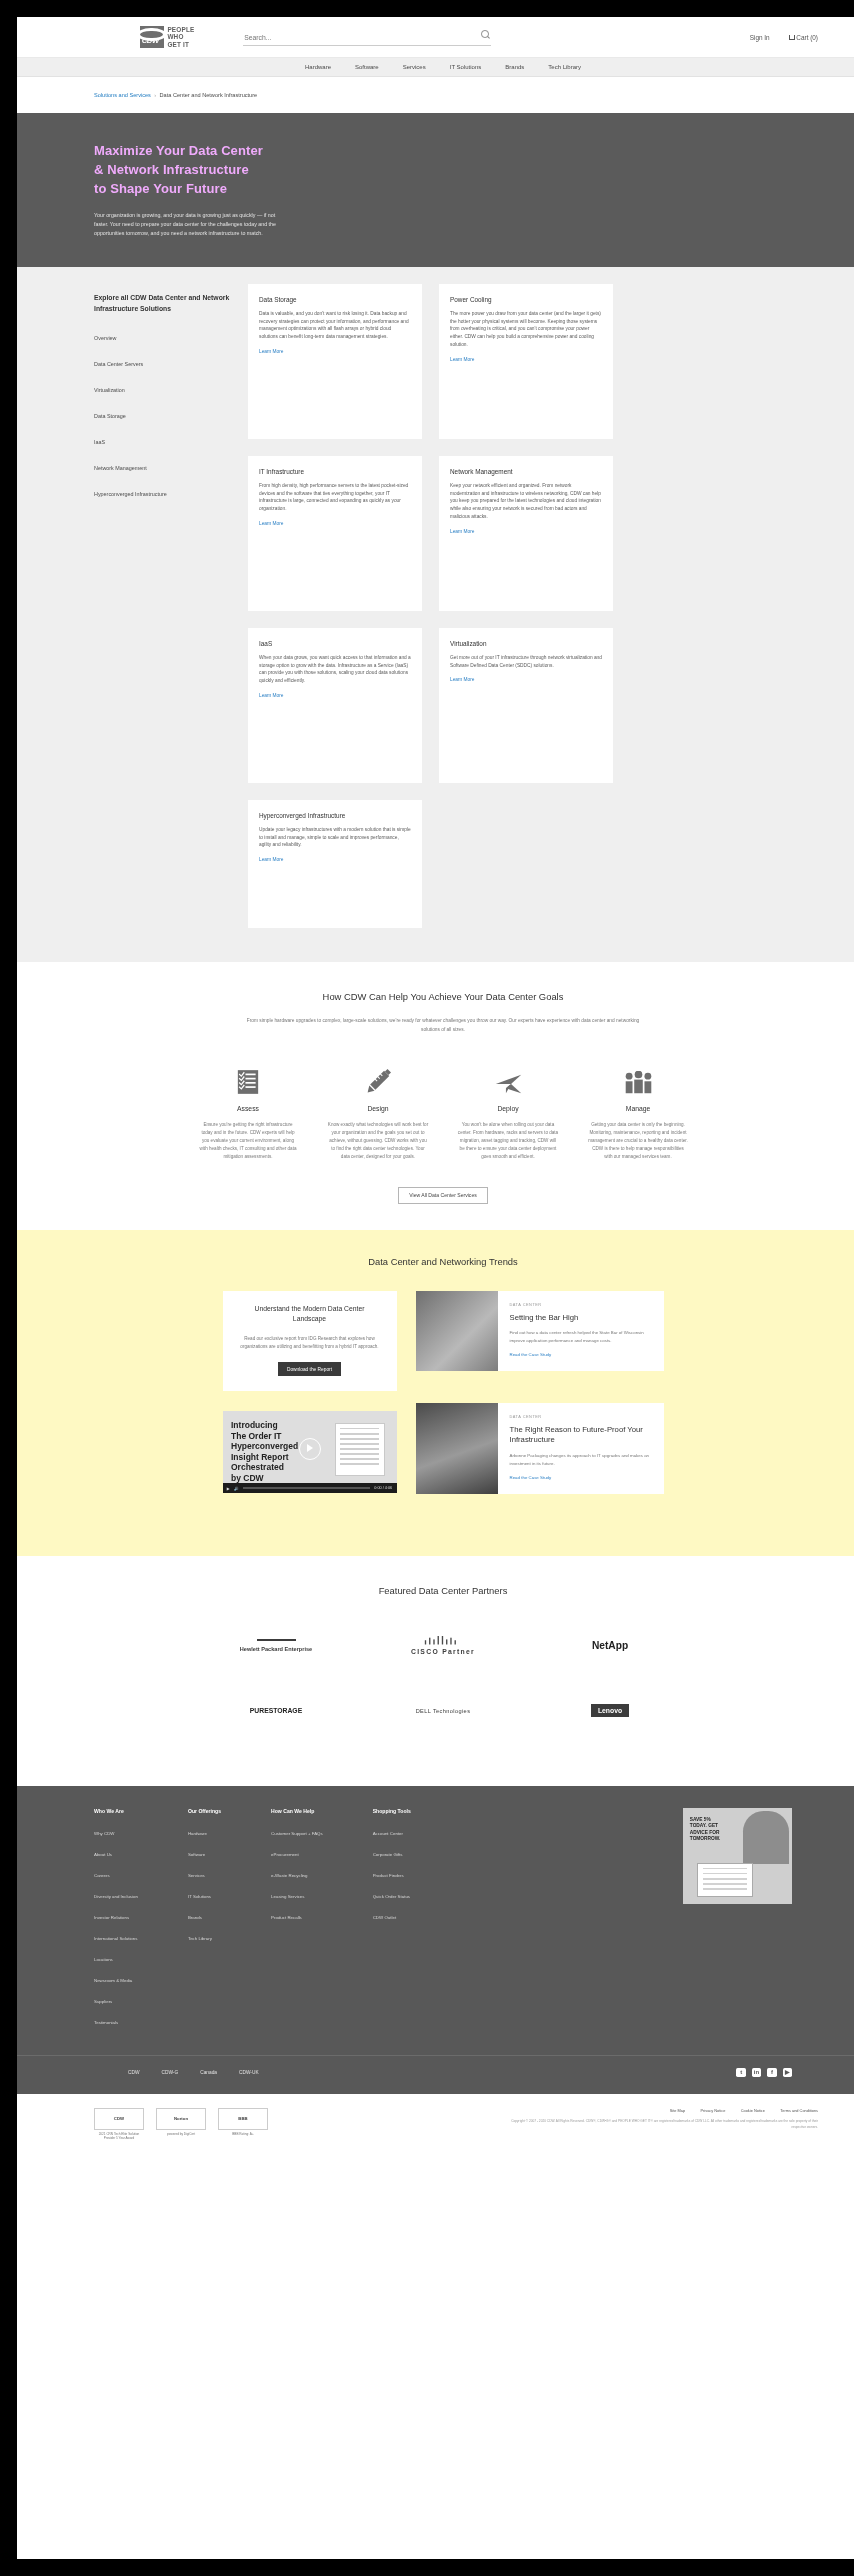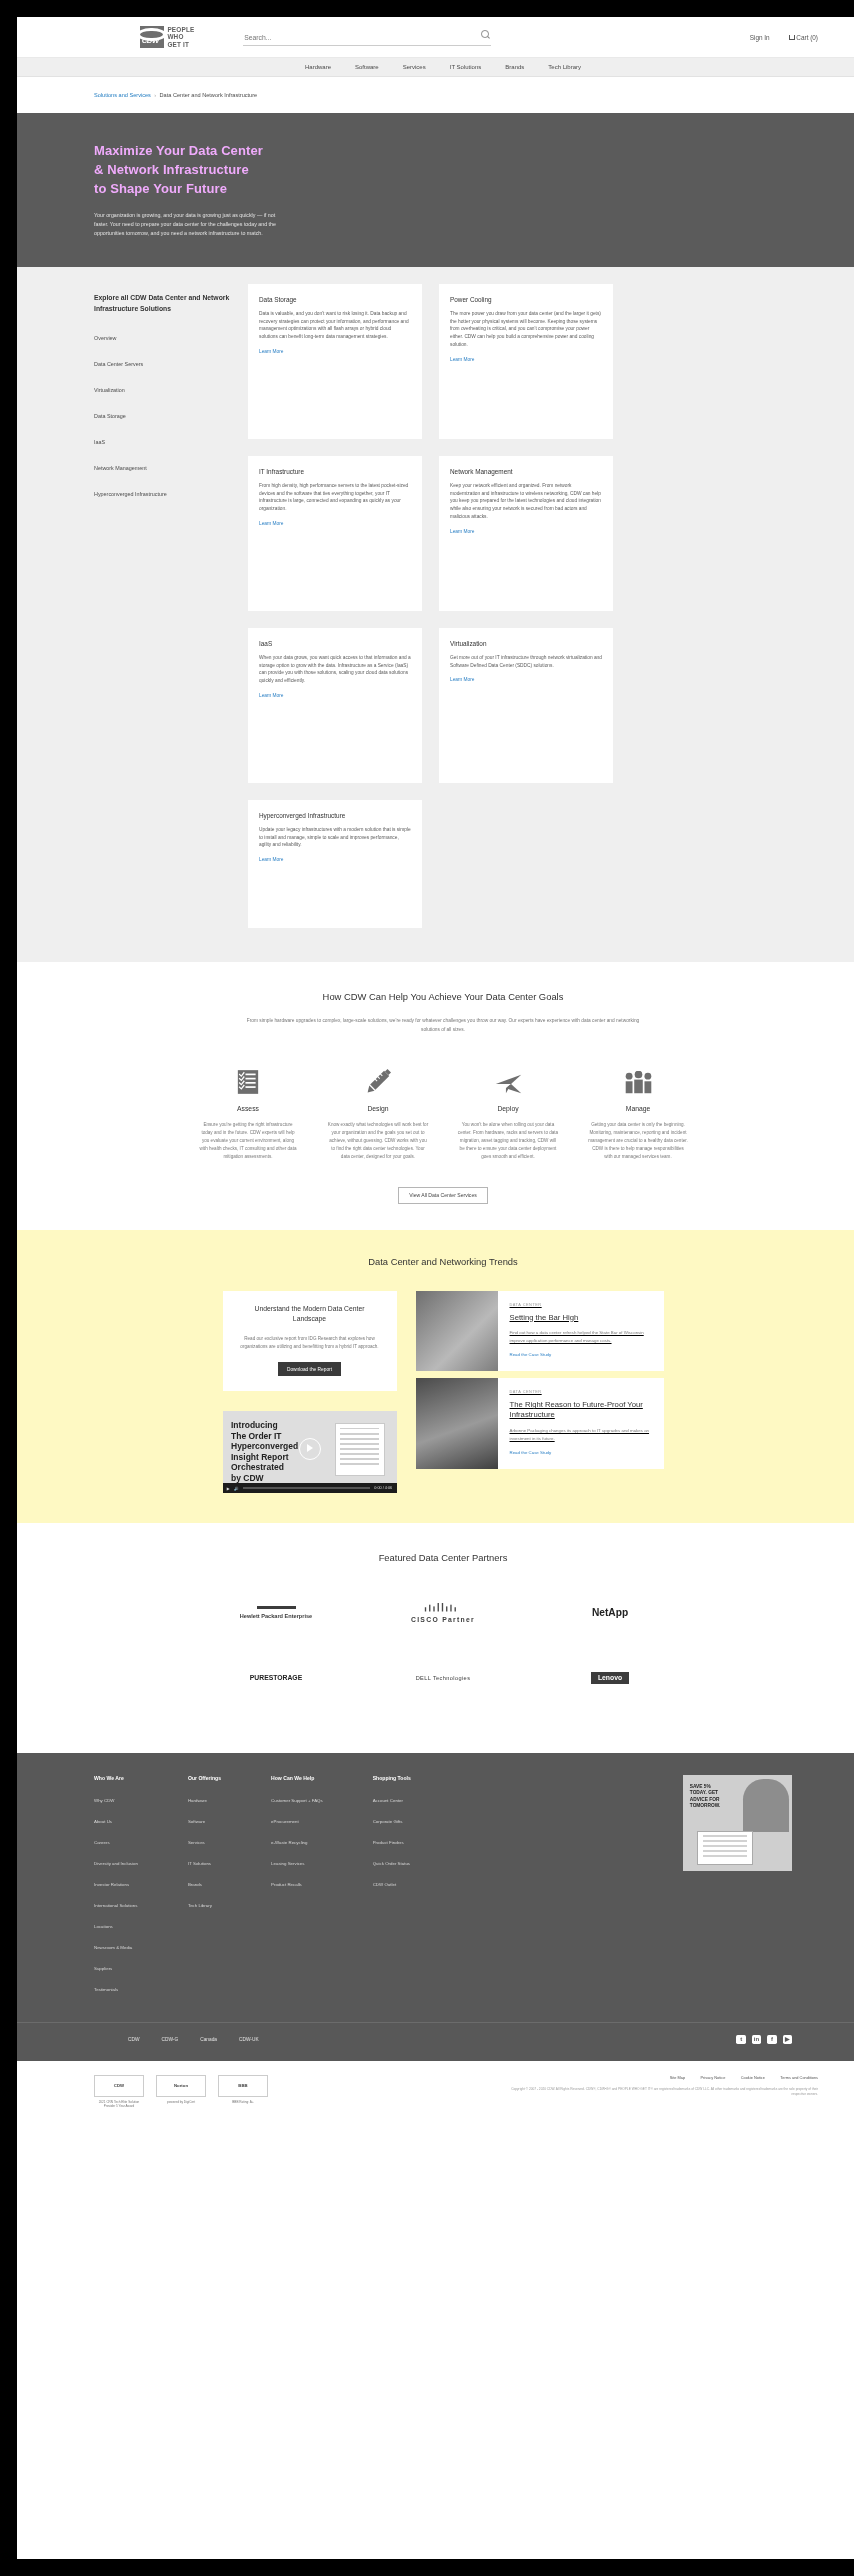--- a/index.html
+++ b/index.html
@@ -75,21 +75,21 @@
   .report-card p { margin-top: 10.2px; font: 4.6px/1.7 "Liberation Sans", sans-serif; color: #777; }
   .btn-dark { display: inline-block; margin-top: 12px; background: #3a3a3a; color: #fff; font: 4.8px "Liberation Sans", sans-serif; padding: 4.3px 9.4px; text-decoration: none; }
   .video { margin-top: 20px; background: #dedede; height: 82px; position: relative; overflow: hidden; }
   .video .vtxt { position: absolute; left: 8.5px; top: 8.5px; font: bold 8.5px/1.25 "Liberation Sans", sans-serif; color: #222; }
   .video .vsheet { position: absolute; right: 12px; top: 12px; width: 50px; height: 53px; background: #fff; border: 0.9px solid #c9c9c9; }
   .video .vsheet i { display:block; height:1.7px; background:#cfcfcf; margin:3.4px 4.3px; }
   .play { position: absolute; left: 50%; top: 46%; transform: translate(-50%,-50%); width: 22px; height: 22px; border: 1.7px solid #fff; border-radius: 50%; }
   .play:after { content:""; position:absolute; left:7.7px; top:5.1px; border-left:6.8px solid #fff; border-top:4.3px solid transparent; border-bottom:4.3px solid transparent; }
   .vbar { position: absolute; left: 0; bottom: 0; width: 100%; height: 10.2px; background: #1c1c1c; color: #ddd; font: 3.8px "Liberation Sans", sans-serif; display: flex; align-items: center; padding: 0 4.3px; gap: 4.3px; }
   .vbar .track { flex: 1; height: 1.7px; background: #555; }
-  .news { background: #fff; display: flex; margin-bottom: 7px; text-decoration: underline; }
+  .news { background: #fff; display: flex; margin-bottom: 32px; }
   .news .thumb { width: 82px; background: #8a8a8a; flex-shrink: 0; position: relative; overflow:hidden; }
   .news .thumb.t1 { background: linear-gradient(135deg,#6f6f6f,#b9b9b9 60%,#7d7d7d); }
   .news .thumb.t2 { background: linear-gradient(160deg,#4a4a4a,#9a9a9a 55%,#3f3f3f); }
   .news .body { padding: 11px 13.7px 12px 12px; }
   .news .kick { font: 3.9px "Liberation Sans", sans-serif; color: #999; letter-spacing: 0.5px; text-transform: uppercase; }
   .news h4 { margin-top: 6px; font: 7.7px/1.3 "Liberation Sans", sans-serif; color: #333; }
   .news p { margin-top: 6.8px; font: 4.4px/1.7 "Liberation Sans", sans-serif; color: #777; }
   .news a { display: inline-block; margin-top: 7.7px; font: 4.4px "Liberation Sans", sans-serif; color: #2a7fc4; text-decoration: none; }
 
   

